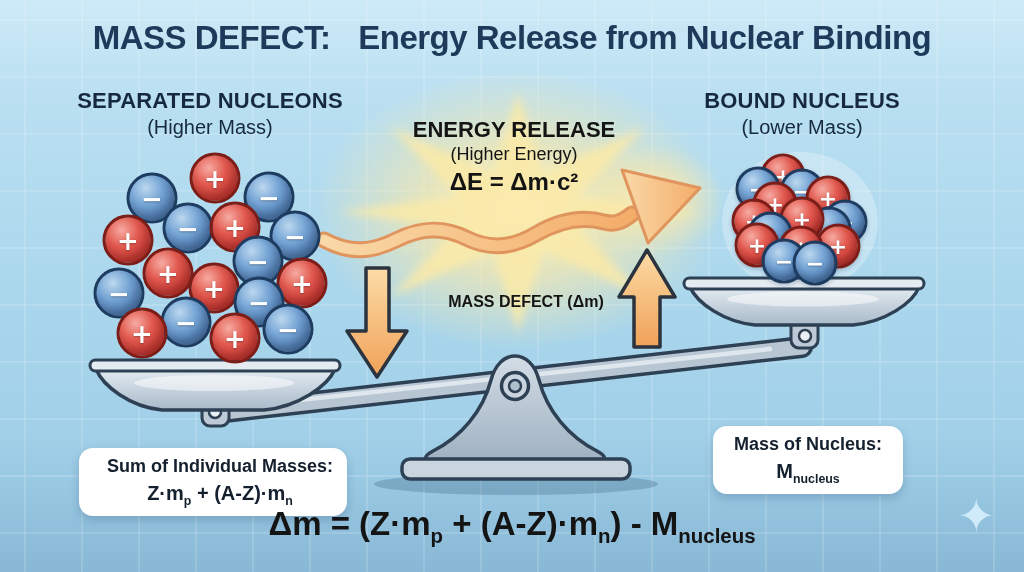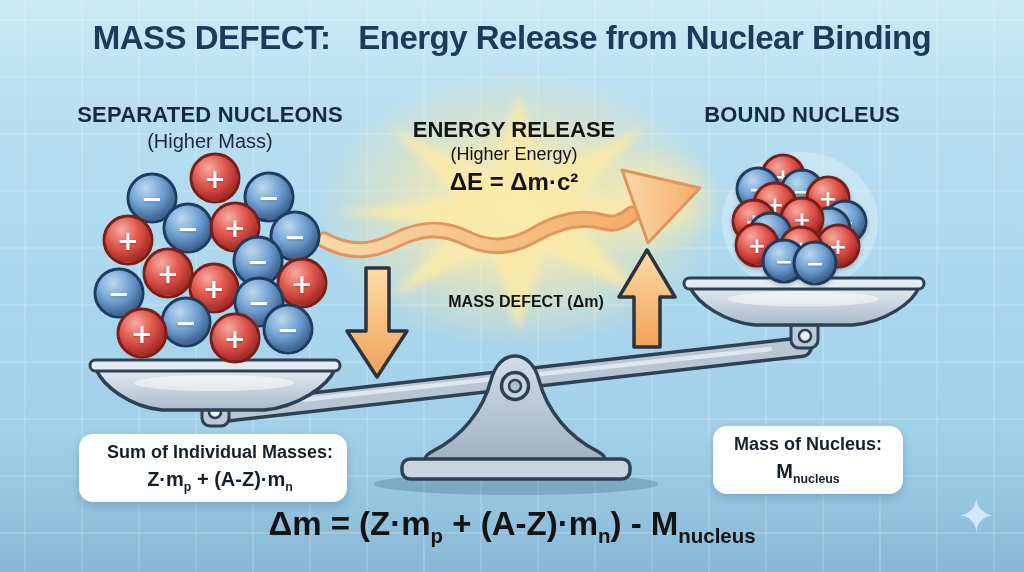--- a/index.html
+++ b/index.html
@@ -17,21 +17,21 @@
       linear-gradient(90deg, rgba(255,255,255,.33) 2px, transparent 2px);
     background-size:57px 57px; background-position:24px 19px;
   }
   svg.scene { position:absolute; inset:0; }
 
   .title { position:absolute; top:19px; left:0; width:100%; text-align:center;
     font-size:33px; color:var(--c-title,#1d3a5a); letter-spacing:-.5px; white-space:nowrap; }
   .title .em { font-weight:800; }
   .title .rest { font-weight:600; margin-left:19px; }
 
-  .col-head { position:absolute; top:102px; width:300px; text-align:center; color:var(--c-heading,#16293e); }
+  .col-head { position:absolute; top:88px; width:300px; text-align:center; color:var(--c-heading,#16293e); }
   #left-head { left:60px; }
   #right-head { left:652px; }
   .col-head .h { font-size:22px; font-weight:800; letter-spacing:.2px; }
   .col-head .s { font-size:20px; font-weight:500; margin-top:2px; }
 
   #energy-block { position:absolute; left:364px; top:117px; width:300px; text-align:center; color:var(--c-text,#141414); }
   #energy-block .e-h { font-size:22px; font-weight:800; }
   #energy-block .e-s { font-size:18px; font-weight:500; margin-top:1px; }
   #energy-block .e-f { font-size:24px; font-weight:800; margin-top:3px; }
 
@@ -45,21 +45,21 @@
   #separated-cloud .particle { width:45px; height:45px; }
   #nucleus-cluster .particle { width:39px; height:39px; box-shadow: inset -3px -5px 7px rgba(0,0,0,.2), 0 2px 4px rgba(20,50,90,.25); }
   .proton  { background: radial-gradient(circle at 36% 28%, #f6aba2 0%, #e25a50 38%, #cb3a34 70%, #a52823 100%); border:3px solid #7c1d18; }
   .neutron { background: radial-gradient(circle at 36% 28%, #bcd8ee 0%, #76a5d6 38%, #527fb5 70%, #3a6392 100%); border:3px solid #1e3c60; }
   .sym { color:#fff; font-weight:800; font-size:26px; line-height:1; font-family:"DejaVu Sans",sans-serif;
     text-shadow:0 1px 2px rgba(0,0,0,.3); }
   #nucleus-cluster .sym { font-size:22px; }
 
   .mass-box { position:absolute; background:var(--c-box,#fff); border-radius:14px; text-align:center;
     box-shadow:0 4px 10px rgba(25,60,95,.22); padding:8px 10px; color:#15202e; }
-  #left-box  { left:79px;  top:434px; width:234px;padding-left:24px; }
+  #left-box  { left:79px;  top:448px; width:234px;padding-left:24px; }
   #right-box { left:713px; top:426px; width:170px; }
   .mb-t { font-size:18px; font-weight:600; }
   .mb-f { font-size:20px; font-weight:600; margin-top:5px; }
   sub { font-size:62%; }
 
   #bottom-eq { position:absolute; left:0; top:505px; width:100%; text-align:center;
     font-size:33px; font-weight:800; color:var(--c-text,#141414); }
 
   .sparkle { position:absolute; left:957px; top:493px; font-size:46px; line-height:1;
     color:#cfeaf8; font-family:"DejaVu Sans",sans-serif; }
@@ -254,20 +254,21 @@
     <span class="em">MASS DEFECT:</span>
     <span class="rest">Energy Release from Nuclear Binding</span>
   </div>
 
   <div class="col-head" id="left-head">
     <div class="h">SEPARATED NUCLEONS</div>
     <div class="s">(Higher Mass)</div>
   </div>
   <div class="col-head" id="right-head">
     <div class="h">BOUND NUCLEUS</div>
+    <div class="s">(Lower Mass)</div>
   </div>
 
   <div id="energy-block">
     <div class="e-h">ENERGY RELEASE</div>
     <div class="e-s">(Higher Energy)</div>
     <div class="e-f">ΔE = Δm·c²</div>
   </div>
 
   <div id="mass-defect-label">MASS DEFECT (Δm)</div>
 

